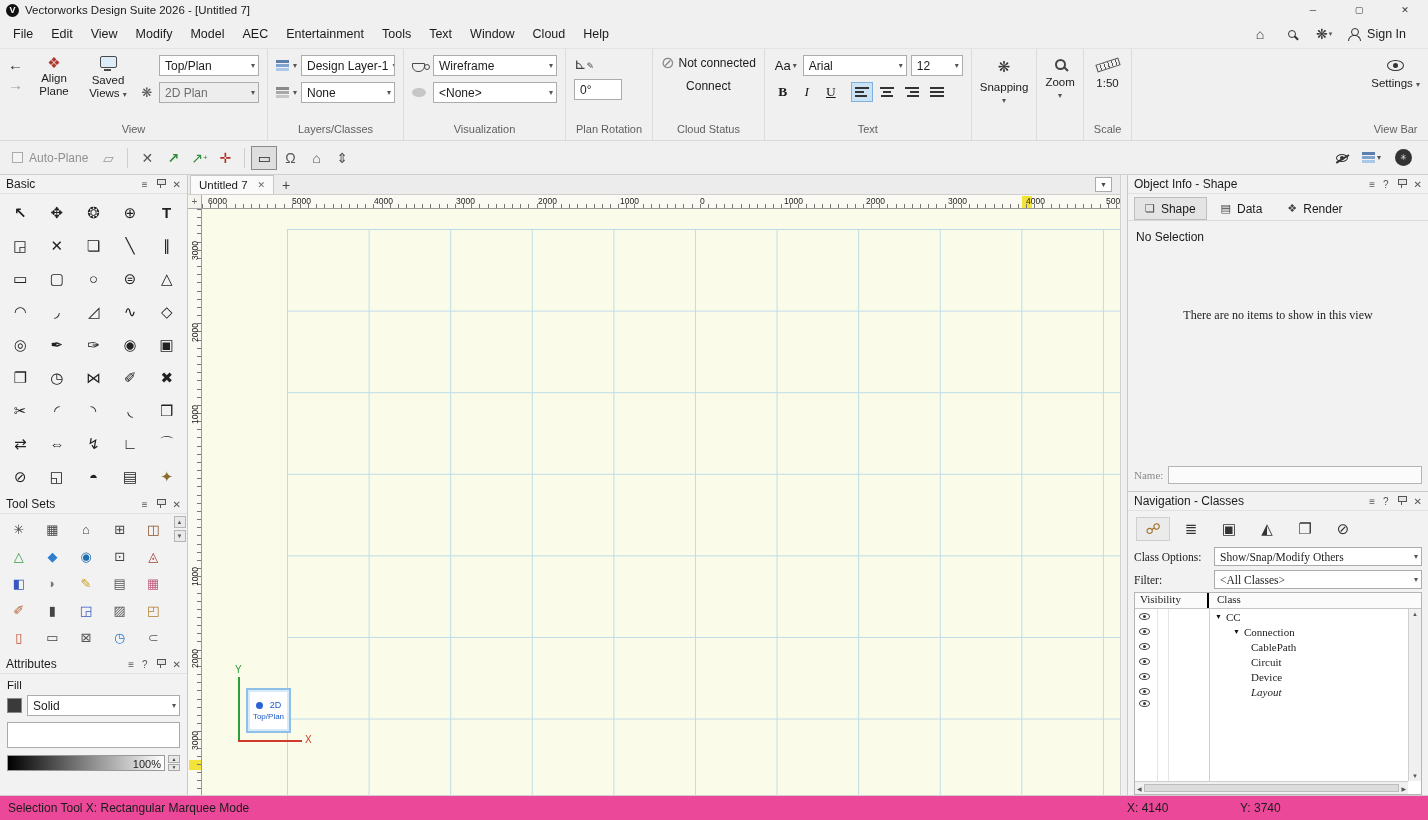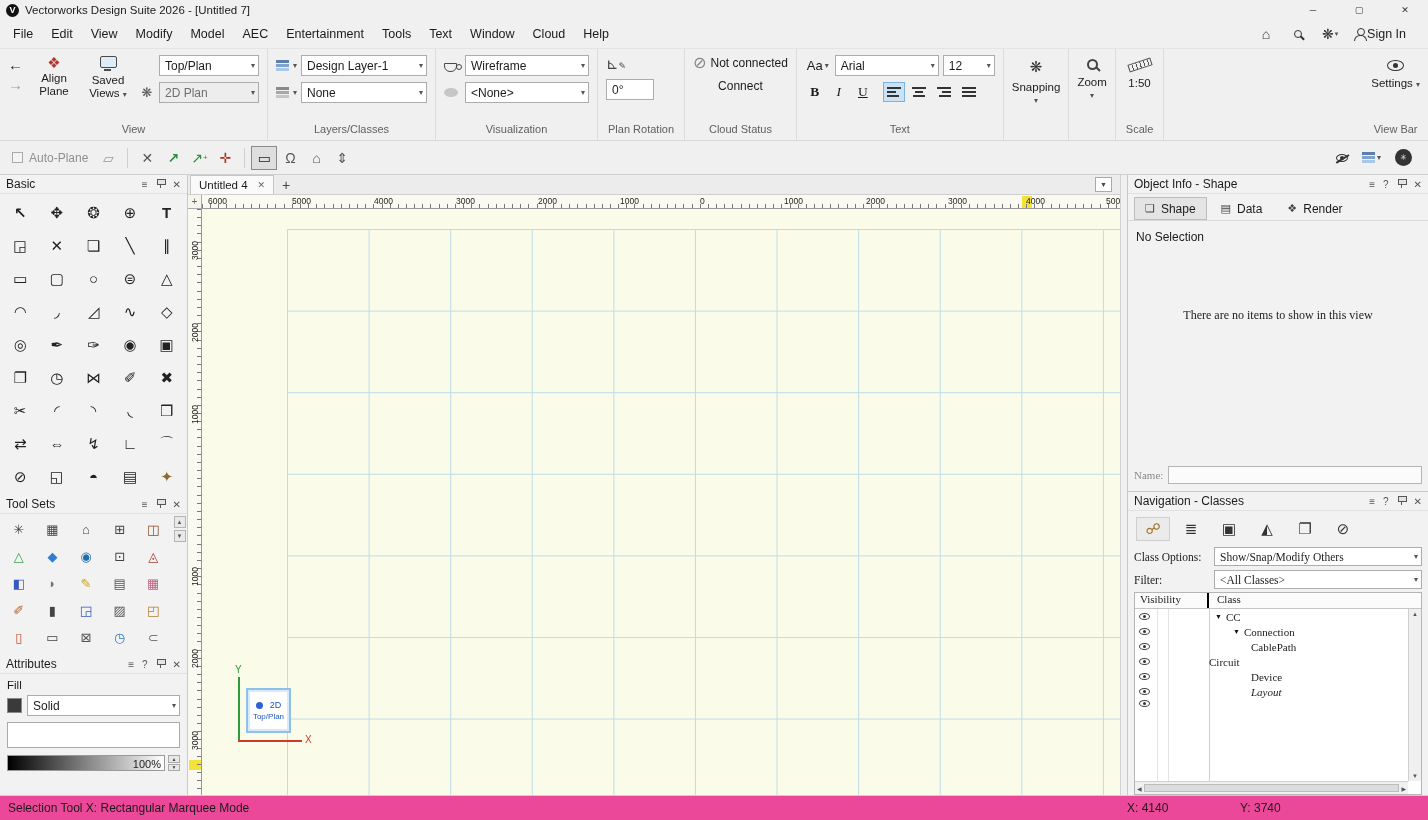--- a/index.html
+++ b/index.html
@@ -13,21 +13,21 @@
   .title-text{font-size:11.5px}
   .win-controls{margin-left:auto;display:flex}
   .win-btn{width:46px;height:20px;display:flex;align-items:center;justify-content:center;font-size:9px;color:#333}
 
   
   .menubar{height:28px;display:flex;align-items:center;padding:0 4px;background:#f0f0f0}
   .menu-item{padding:5px 9px;font-size:12.5px;cursor:default}
   .menu-right{margin-left:auto;display:flex;align-items:center;gap:2px;padding-right:12px}
   .mi-btn{width:30px;height:24px;display:flex;align-items:center;justify-content:center;color:#333;font-size:14px;position:relative}
   .tiny-caret{font-size:7px;color:#555;margin-left:1px}
-  .signin{display:flex;align-items:center;gap:0;font-size:12.5px;padding:0 6px}
+  .signin{display:flex;align-items:center;gap:6px;font-size:12.5px;padding:0 6px}
   .person{position:relative;width:14px;height:13px;display:inline-block}
   .person::before{content:"";position:absolute;top:0;left:4px;width:6px;height:6px;border:1.3px solid #333;border-radius:50%}
   .person::after{content:"";position:absolute;bottom:0;left:1px;width:11px;height:5px;border:1.3px solid #333;border-bottom:none;border-radius:6px 6px 0 0}
   .mag{display:inline-block;width:8px;height:8px;border:1.6px solid currentColor;border-radius:50%;position:relative;color:#333}
   .mag::after{content:"";position:absolute;width:5px;height:1.6px;background:currentColor;transform:rotate(45deg);right:-4px;bottom:-2px}
   .eye{display:inline-block;width:12px;height:8px;border:1px solid #333;border-radius:50%;position:relative}
   .eye::after{content:"";position:absolute;left:50%;top:50%;width:4px;height:4px;margin:-2px 0 0 -2px;background:#333;border-radius:50%}
   .eye-off::before{content:"";position:absolute;left:-2px;top:3px;width:15px;height:1.5px;background:#333;transform:rotate(-32deg);z-index:2}
   .pin{position:relative;width:9px;height:10px;display:inline-block}
   .pin::before{content:"";position:absolute;left:1px;top:0;width:7px;height:4px;border:1px solid #555;background:#e4e4e4}
@@ -37,21 +37,21 @@
   .ribbon{height:92px;display:flex;background:#f0f0f0;border-top:1px solid #e4e4e4}
   .rgroup{display:flex;flex-direction:column;padding:6px 8px 0;border-right:1px solid #dcdcdc}
   .rgroup.noborder{border-right:none}
   .glabel{margin-top:auto;text-align:center;font-size:11px;color:#5f5f5f;padding:3px 2px 5px;white-space:nowrap}
   .rbody{display:flex;gap:8px;align-items:flex-start}
   .vcol{display:flex;flex-direction:column;gap:6px}
   .rrow{display:flex;align-items:center;gap:4px}
   .dd{display:flex;align-items:center;justify-content:space-between;height:21px;background:#fff;border:1px solid #acacac;padding:0 3px 0 5px;font-size:12px;white-space:nowrap;overflow:hidden}
   .dd .arr{color:#555;font-size:8px;margin-left:4px}
   .dd.disabled{background:#ededed;color:#6e6e6e}
-  .w48{width:48px}.w52{width:52px}.w100{width:100px}.w104{width:104px}.w112{width:126px}.w124{width:124px}
+  .w48{width:48px}.w52{width:52px}.w100{width:100px}.w104{width:104px}.w112{width:94px}.w124{width:124px}
   .arr{font-size:8px;color:#555}
   .navarrows{display:flex;flex-direction:column;gap:6px;align-items:center;padding-top:3px}
   .navarrow{font-size:15px;line-height:14px;font-weight:bold;color:#2b2b2b}
   .navarrow.fwd{color:#9a9a9a}
   .bigtool{display:flex;flex-direction:column;align-items:center;width:46px;text-align:center;font-size:11.5px;line-height:1.15;gap:2px;padding-top:1px}
   .ap-icon{font-size:15px;color:#b03a2e;line-height:14px}
   .monitor{width:17px;height:12px;border:1.5px solid #4a4a4a;border-radius:2px;background:#dcecf8;position:relative;margin-bottom:4px}
   .monitor::after{content:"";position:absolute;left:3px;bottom:-4px;width:7px;height:2px;background:#4a4a4a}
   .gear{font-size:13px;color:#555;width:16px;text-align:center}
   .sheets{width:13px;height:11px;position:relative;display:inline-block}
@@ -568,21 +568,21 @@
       <div class="stepper">
         <div>▲</div>
         <div>▼</div>
       </div>
     </div>
   </div>
 
   <div class="canvas-col">
     <div class="doc-tabbar">
       <div class="doc-tab">
-        <span>Untitled 4</span>
+        <span>Untitled 7</span>
         <span class="tab-close">✕</span>
       </div>
       <div class="tab-add">+</div>
       <div class="tab-dd">▼</div>
     </div>
     <div class="canvas-wrap">
       <div class="corner">+</div>
       <div class="ruler-top">
         <div class="marker-x" style="left:820px"></div>
         <div class="ticks"></div>
@@ -728,21 +728,21 @@
                   <span class="eye"></span>
                 </div>
                 <div class="cls" style="padding-left: 42px;">
                   <span>CablePath</span>
                 </div>
               </div>
               <div class="ct-row">
                 <div class="vis">
                   <span class="eye"></span>
                 </div>
-                <div class="cls" style="">
+                <div class="cls" style="padding-left: 42px;">
                   <span>Circuit</span>
                 </div>
               </div>
               <div class="ct-row">
                 <div class="vis">
                   <span class="eye"></span>
                 </div>
                 <div class="cls" style="padding-left: 42px;">
                   <span>Device</span>
                 </div>

